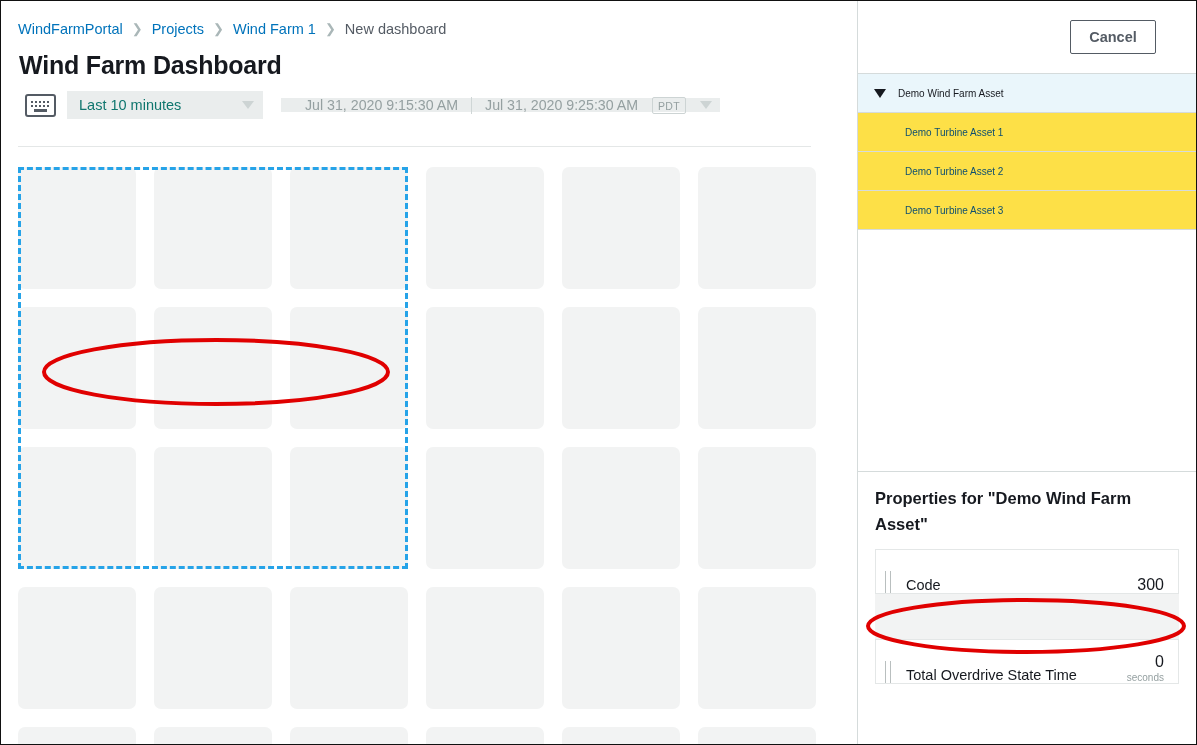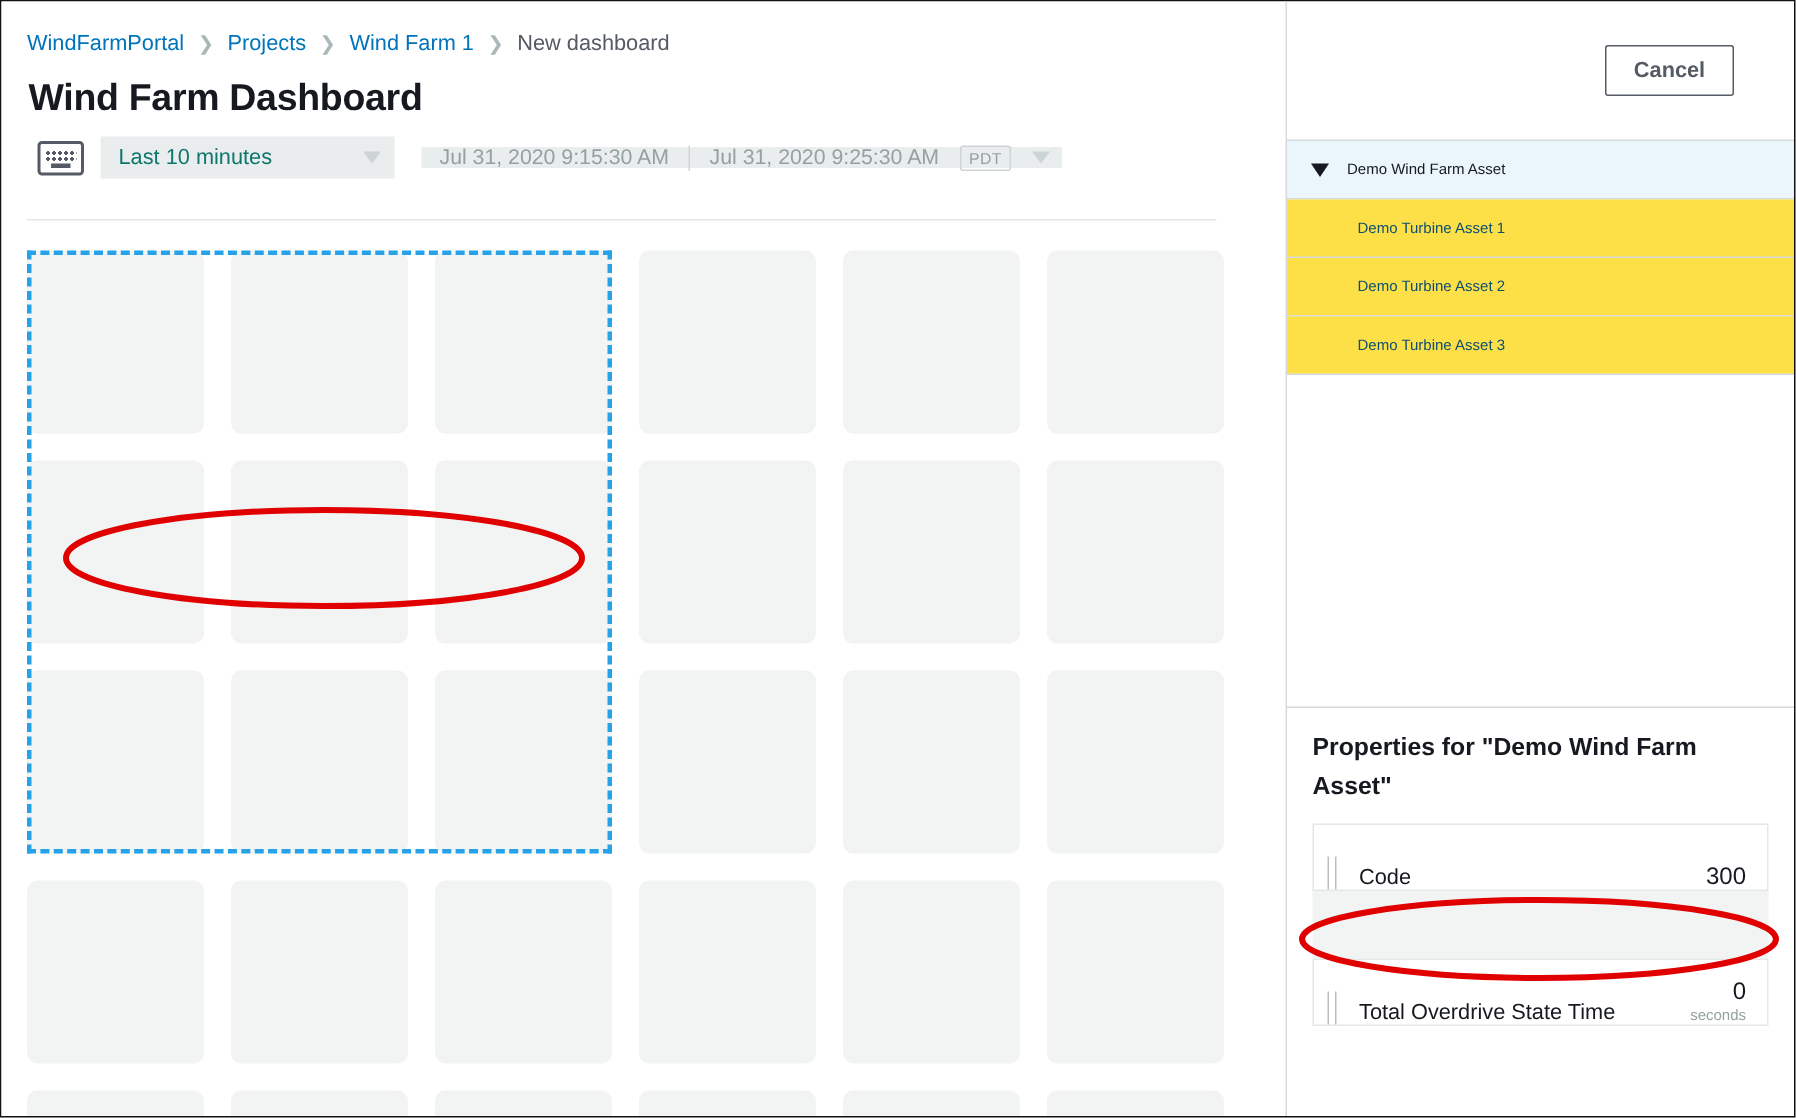--- a/index.html
+++ b/index.html
@@ -119,21 +119,21 @@
     border-right: 6px solid transparent;
     border-top: 8px solid #cdd4d4;
   }
 
   .range-dates {
     height: 14px;
     margin-left: 18px;
     background: #eaeded;
     display: flex;
     align-items: center;
-    padding: 0 8px 0 12px;
+    padding: 0 8px 0 24px;
     box-sizing: border-box;
     color: #95a0a1;
     font-size: 14.2px;
     gap: 0;
   }
   .range-dates .date {
     white-space: nowrap;
   }
   .range-vsep {
     width: 1px;
@@ -260,21 +260,21 @@
     width: 339px;
     height: 100%;
     box-sizing: border-box;
     border-left: 1px solid #d5dbdb;
     background: #ffffff;
     position: relative;
     display: flex;
     flex-direction: column;
   }
   .side-actions {
-    height: 92px;
+    height: 72px;
     display: flex;
     align-items: center;
     justify-content: flex-end;
     gap: 12px;
     padding-right: 40px;
     box-sizing: border-box;
     flex: none;
   }
   .btn-cancel {
     height: 34px;

